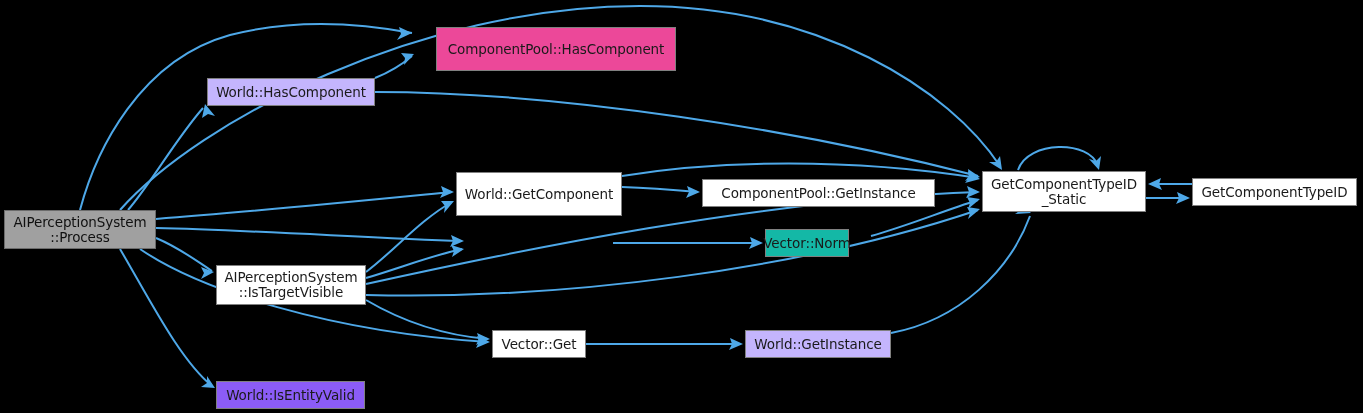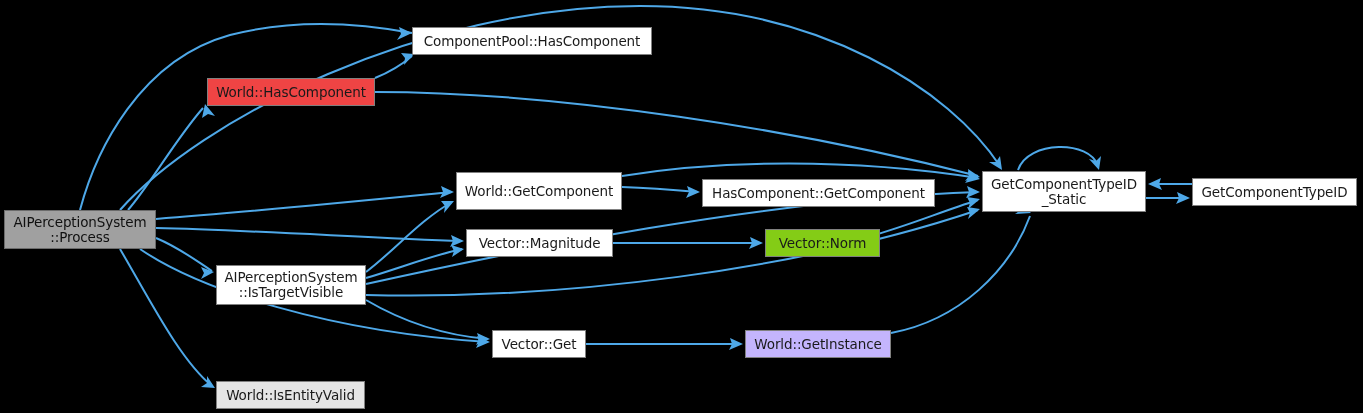--- a/index.html
+++ b/index.html
@@ -101,27 +101,26 @@
       <path d="M 1031,213 l -10,-10 l 0,7 l -6,4 z" class="arrow-head" fill="#4ea8e8"></path>
       <path d="M 1018,170 C 1028,140 1090,140 1098,166" class="edge-path" stroke="#4ea8e8"></path>
       <path d="M 1099,170 l 2,-14 l -5,5 l -7,-2 z" class="arrow-head" fill="#4ea8e8"></path>
       <path d="M 1192,184 C 1180,184 1165,184 1150,184" class="edge-path" stroke="#4ea8e8"></path>
       <path d="M 1148,184 l 13,-6 l -2,6 l 3,6 z" class="arrow-head" fill="#4ea8e8"></path>
       <path d="M 1146,198 C 1160,198 1175,198 1188,198" class="edge-path" stroke="#4ea8e8"></path>
       <path d="M 1190,198 l -13,-6 l 2,6 l -3,6 z" class="arrow-head" fill="#4ea8e8"></path>
     </svg>
 <div class="node current" style="left: 4px; top: 210px; width: 152px; height: 39px; background: rgb(160, 160, 160);">AIPerceptionSystem
 ::Process</div>
-    <div class="node" style="left: 412px; top: 27px; width: 240px; height: 28px; background: #ffffff; border-color: rgb(128, 128, 128);">ComponentPool::HasComponent</div>
-    <div class="node" style="left: 207px; top: 78px; width: 168px; height: 28px; background: #ef4444; border-color: rgb(128, 128, 128);">World::HasComponent</div>
-    <div class="node" style="left: 456px; top: 172px; width: 166px; height: 38px; background: rgb(255, 255, 255); border-color: rgb(128, 128, 128);">World::GetComponent</div>
-    <div class="node" style="left: 702px; top: 179px; width: 233px; height: 28px; background: rgb(255, 255, 255); border-color: rgb(128, 128, 128);">HasComponent::GetComponent</div>
+    <div class="node" style="left: 436px; top: 27px; width: 240px; height: 44px; background: #ec4899; border-color: rgb(128, 128, 128);">ComponentPool::HasComponent</div>
+    <div class="node" style="left: 207px; top: 78px; width: 168px; height: 28px; background: #c4b5fd; border-color: rgb(128, 128, 128);">World::HasComponent</div>
+    <div class="node" style="left: 456px; top: 172px; width: 166px; height: 44px; background: rgb(255, 255, 255); border-color: rgb(128, 128, 128);">World::GetComponent</div>
+    <div class="node" style="left: 702px; top: 179px; width: 233px; height: 28px; background: rgb(255, 255, 255); border-color: rgb(128, 128, 128);">ComponentPool::GetInstance</div>
     <div class="node" style="left: 982px; top: 171px; width: 164px; height: 41px; background: rgb(255, 255, 255); border-color: rgb(128, 128, 128);">GetComponentTypeID
 _Static</div>
     <div class="node" style="left: 1192px; top: 178px; width: 165px; height: 28px; background: rgb(255, 255, 255); border-color: rgb(128, 128, 128);">GetComponentTypeID</div>
-    <div class="node" style="left: 466px; top: 229px; width: 147px; height: 28px; background: rgb(255, 255, 255); border-color: rgb(128, 128, 128);">Vector::Magnitude</div>
-    <div class="node" style="left: 765px; top: 229px; width: 115px; height: 28px; background: #84cc16; border-color: rgb(128, 128, 128);">Vector::Norm</div>
+    <div class="node" style="left: 765px; top: 229px; width: 84px; height: 28px; background: #14b8a6; border-color: rgb(128, 128, 128);">Vector::Norm</div>
     <div class="node" style="left: 216px; top: 265px; width: 150px; height: 40px; background: rgb(255, 255, 255); border-color: rgb(128, 128, 128);">AIPerceptionSystem
 ::IsTargetVisible</div>
     <div class="node" style="left: 492px; top: 330px; width: 94px; height: 28px; background: rgb(255, 255, 255); border-color: rgb(128, 128, 128);">Vector::Get</div>
     <div class="node" style="left: 745px; top: 330px; width: 146px; height: 28px; background: #c4b5fd; border-color: rgb(128, 128, 128);">World::GetInstance</div>
-    <div class="node" style="left: 216px; top: 381px; width: 149px; height: 28px; background: #e5e5e5; border-color: rgb(128, 128, 128);">World::IsEntityValid</div>
+    <div class="node" style="left: 216px; top: 381px; width: 149px; height: 28px; background: #8b5cf6; border-color: rgb(128, 128, 128);">World::IsEntityValid</div>
   </div>
 
 </body></html>

